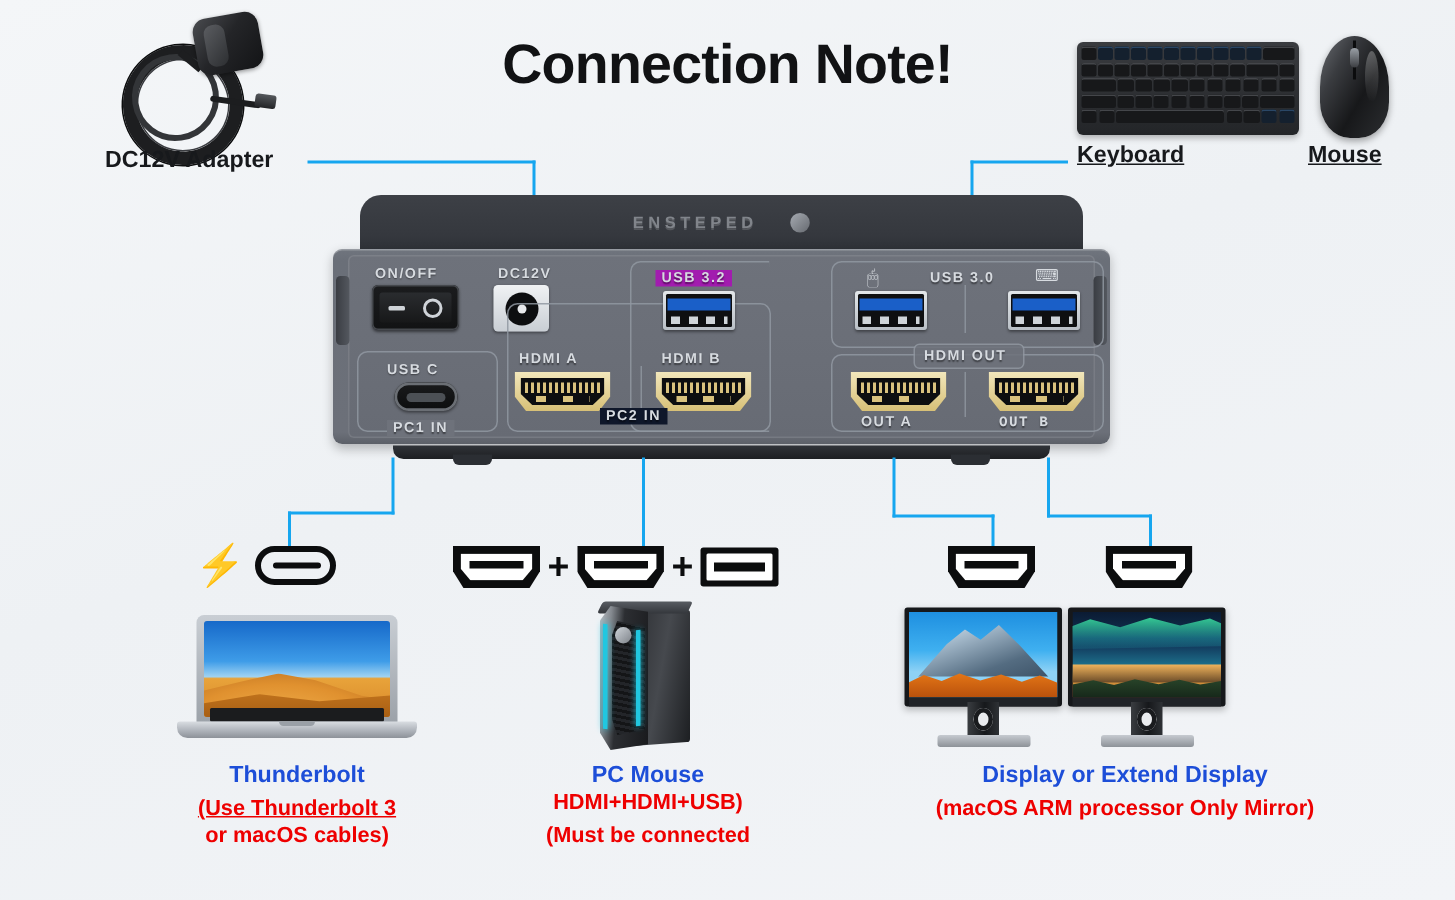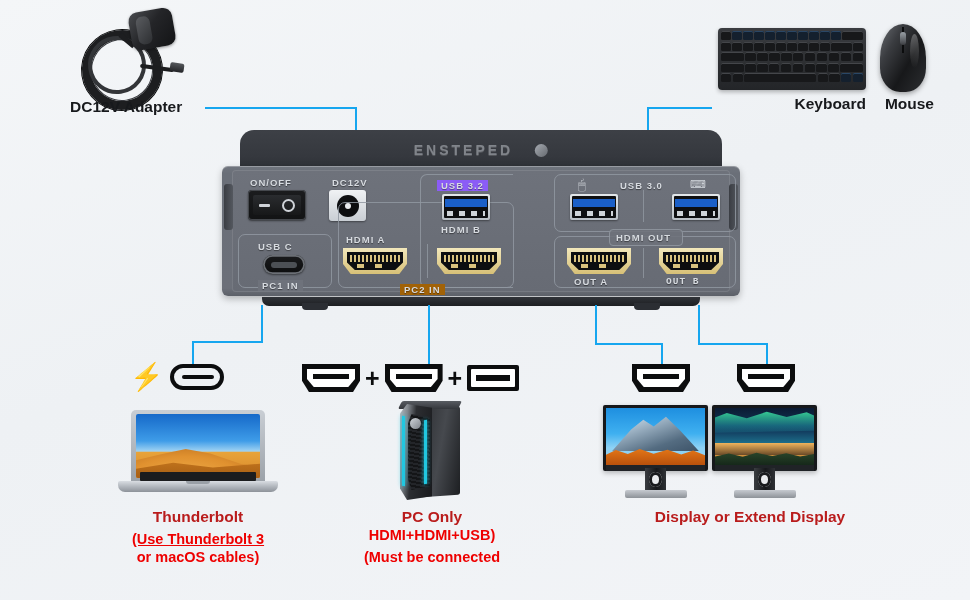--- a/index.html
+++ b/index.html
@@ -13,22 +13,22 @@
   .abs{position:absolute;}
 
   
   #title{
     left:0;right:0;top:22px;text-align:center;
     font-size:37px;font-weight:bold;color:#111214;letter-spacing:-0.5px;
   }
 
   
   .lbl{font-size:15.5px;font-weight:bold;color:#17191c;white-space:nowrap;}
-  .lbl-center{text-align:right;}
-  .cap-main{font-size:15.5px;font-weight:bold;color:#b91c1c;text-align:center;white-space:nowrap;}
+  .lbl-center{text-align:left;text-decoration:underline;}
+  .cap-main{font-size:15.5px;font-weight:bold;color:#1d4ed8;text-align:center;white-space:nowrap;}
   .cap-red{font-size:14.5px;font-weight:bold;color:#ee0000;text-align:center;white-space:nowrap;line-height:18px;}
 
   
   .line{background:#16a6ef;}
   .lh{height:2px;}
   .lv{width:2px;}
 
   
   #adapter{left:78px;top:8px;width:120px;height:85px;}
   #adapter .coil{
@@ -89,21 +89,21 @@
 
   
   #kvm{left:222px;top:130px;width:518px;height:176px;}
   #kvm .top{
     position:absolute;left:18px;top:0;right:18px;height:38px;
     background:linear-gradient(180deg,#3d4046 0%,#35383e 70%,#2e3137 100%);
     border-radius:14px 14px 0 0;
   }
   #kvm .logo{
     position:absolute;left:50%;top:12px;transform:translateX(-50%);
-    font-size:14px;letter-spacing:3px;font-weight:bold;
+    font-size:11px;letter-spacing:3px;font-weight:bold;
     color:#8e9298;opacity:.85;text-shadow:0 1px 0 rgba(255,255,255,.18);
     display:flex;align-items:center;gap:22px;
   }
   #kvm .logo .mark{
     width:13px;height:13px;border-radius:50%;
     background:linear-gradient(135deg,#b9bec5,#6e7278);display:inline-block;
   }
   #kvm .face{
     position:absolute;left:0;top:36px;right:0;bottom:10px;
     background:linear-gradient(180deg,#70757e 0%,#6a6f78 6%,#6c7079 94%,#5c6068 100%);
@@ -336,20 +336,21 @@
     position:absolute;left:0;bottom:0;width:100%;height:26%;
     background:linear-gradient(180deg,#2c4a2c,#16281a);
     clip-path:polygon(0 42%,14% 22%,28% 44%,42% 18%,58% 40%,72% 20%,86% 42%,100% 26%,100% 100%,0 100%);
   }
 </style>
 </head>
 <body>
 
 <div id="stage">
 
+  <div class="abs" id="title">Connection Note!</div>
 
   <div class="abs" id="adapter">
     <div class="coil"></div>
     <div class="coil2"></div>
     <div class="lead"></div>
     <div class="brick"></div>
     <div class="plugwire"></div>
     <div class="plugtip"></div>
   </div>
   <div class="abs lbl" id="adapter-label">DC12V Adapter</div>
@@ -467,41 +468,41 @@
 
     <div class="grp" style="left:16px;top:104px;width:92px;height:52px;"></div>
     <div class="ptxt" style="left:36px;top:111px;">USB C</div>
     <div class="usbc" style="left:41px;top:125px;">
       <div class="tongue"></div>
     </div>
     <div class="ptxt" style="left:36px;top:150px;background:#6e727b;padding:0 4px;">PC1 IN</div>
 
     <div class="grp" style="left:198px;top:44px;width:92px;height:112px;border-right:none;border-radius:7px 0 0 7px;"></div>
     <div class="grp" style="left:116px;top:72px;width:174px;height:84px;"></div>
-    <div class="ptxt" style="left:215px;top:50px;background:#8b5cf6;padding:0 4px;">USB 3.2</div>
+    <div class="ptxt" style="left:215px;top:50px;background:#a21caf;padding:0 4px;">USB 3.2</div>
     <div class="usba" style="left:220px;top:64px;">
       <div class="cav">
         <div class="blue"></div>
         <div class="teeth"></div>
       </div>
     </div>
     <div class="ptxt" style="left:124px;top:104px;">HDMI A</div>
     <div class="hdmi" style="left:121px;top:118px;">
       <div class="cav"></div>
       <div class="pins"></div>
       <div class="tabs"></div>
     </div>
     <div class="gdiv" style="left:205px;top:114px;height:34px;"></div>
-    <div class="ptxt" style="left:219px;top:94px;">HDMI B</div>
+    <div class="ptxt" style="left:219px;top:104px;">HDMI B</div>
     <div class="hdmi" style="left:215px;top:118px;">
       <div class="cav"></div>
       <div class="pins"></div>
       <div class="tabs"></div>
     </div>
-    <div class="ptxt" style="left:178px;top:154px;background:#a16207;padding:0 4px;">PC2 IN</div>
+    <div class="ptxt" style="left:178px;top:142px;background:#0f172a;padding:0 4px;">PC2 IN</div>
 
     <div class="grp" style="left:332px;top:44px;width:180px;height:56px;"></div>
     <div class="glyph" style="left:356px;top:48px;">🖱</div>
     <div class="ptxt" style="left:398px;top:50px;">USB 3.0</div>
     <div class="glyph" style="left:468px;top:49px;font-size:11px;">⌨</div>
     <div class="usba" style="left:348px;top:64px;">
       <div class="cav">
         <div class="blue"></div>
         <div class="teeth"></div>
       </div>
@@ -630,22 +631,23 @@
     <div class="foot"></div>
   </div>
 
   <div class="abs" style="left:88px;top:508px;width:220px;">
     <div class="cap-main">Thunderbolt</div>
     <div class="cap-red" style="margin-top:4px;text-decoration:underline;">(Use Thunderbolt 3</div>
     <div class="cap-red">or macOS cables)</div>
   </div>
 
   <div class="abs" style="left:324px;top:508px;width:216px;">
-    <div class="cap-main">PC Only</div>
+    <div class="cap-main">PC Mouse</div>
     <div class="cap-red">HDMI+HDMI+USB)</div>
     <div class="cap-red" style="margin-top:4px;">(Must be connected</div>
   </div>
 
   <div class="abs" style="left:580px;top:508px;width:340px;">
     <div class="cap-main">Display or Extend Display</div>
+    <div class="cap-red" style="margin-top:4px;">(macOS ARM processor Only Mirror)</div>
   </div>
 
 </div>
 
 </body></html>

